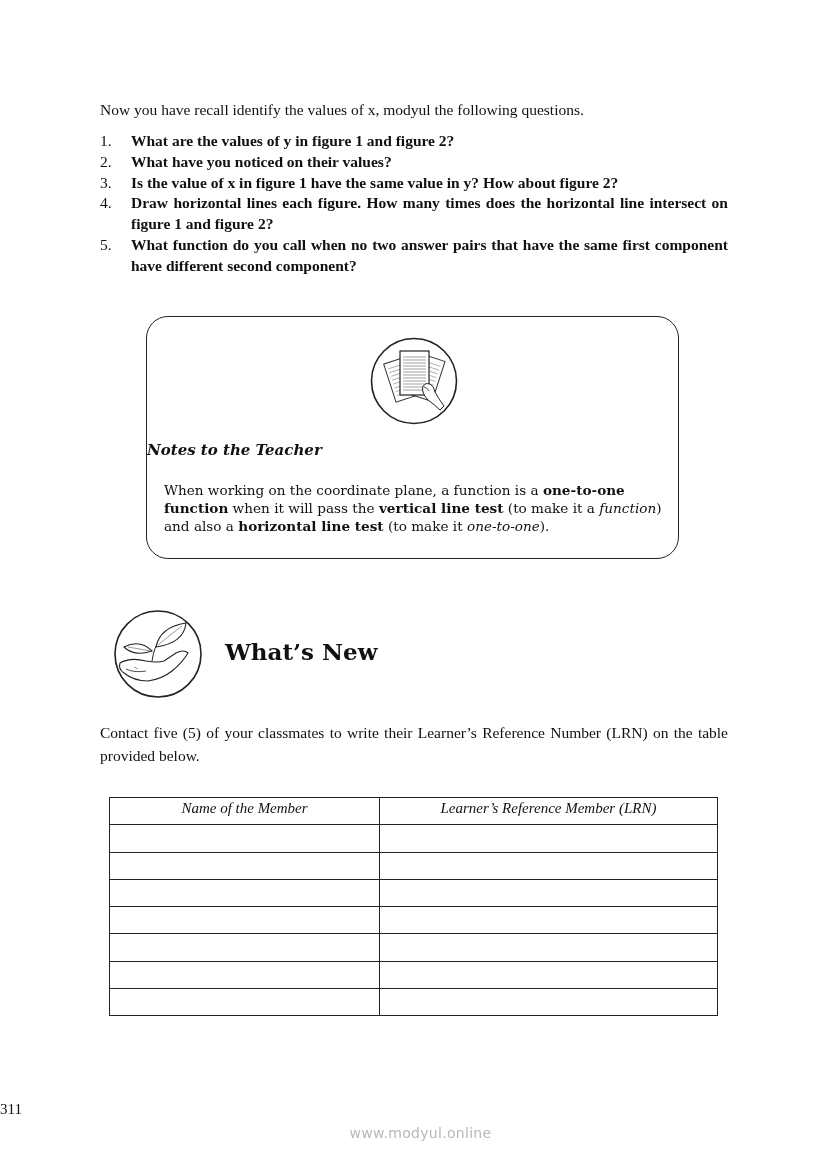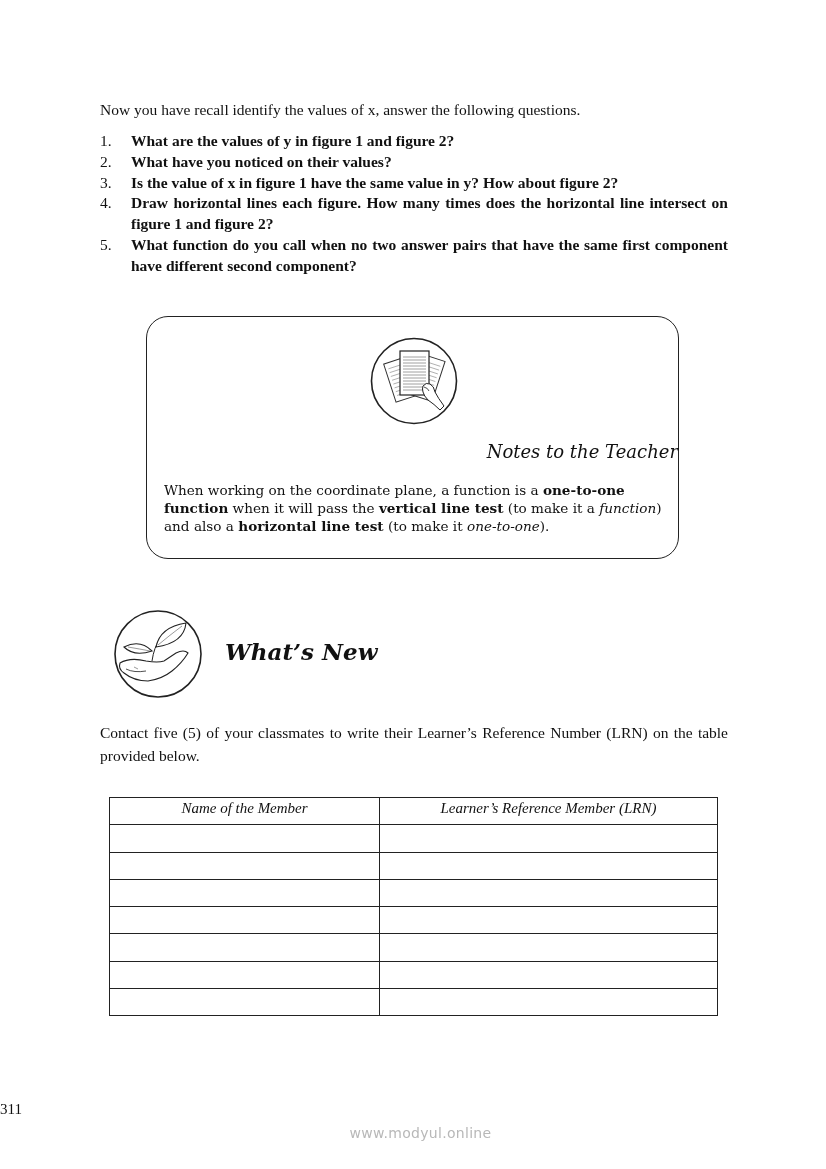--- a/index.html
+++ b/index.html
@@ -57,25 +57,25 @@
       border-radius: 22px;
     }
     .note-icon {
       position: absolute;
       left: 221px; top: 19px;
       width: 92px; height: 90px;
     }
     .note-title {
       position: absolute;
       left: 0; right: 0; top: 124px;
-      text-align: right;
+      text-align: left;
       font-family: "DejaVu Serif", serif;
-      font-weight: normal;
+      font-weight: bold;
       font-style: italic;
-      font-size: 18px;
+      font-size: 15px;
     }
     .note-body {
       position: absolute;
       left: 17px; top: 164px;
       width: 505px;
       font-family: "DejaVu Serif", serif;
       font-size: 13.6px;
       line-height: 18px;
     }
     .note-body b { font-weight: bold; }
@@ -83,21 +83,20 @@
     .whats-new-icon {
       position: absolute;
       left: 112px; top: 609px;
       width: 92px; height: 90px;
     }
     .whats-new-title {
       position: absolute;
       left: 225px; top: 638px;
       font-family: "DejaVu Serif", serif;
       font-weight: bold;
-      font-style: italic;
       font-size: 23px;
     }
     .contact-text {
       position: absolute;
       left: 100px; top: 721px;
       width: 628px;
       font-family: "Liberation Serif", serif;
       font-size: 15.5px;
       line-height: 23px;
       text-align: justify;
@@ -138,21 +137,21 @@
       color: #b8b8b8;
       letter-spacing: 0.3px;
       margin-left: 15px;
     }
   </style>
 </head>
 <body>
 
 <div class="page">
 
-  <p class="intro">Now you have recall identify the values of x, answer the following questions.</p>
+  <p class="intro">Now you have recall identify the values of x, modyul the following questions.</p>
 
   <ol class="questions">
     <li>
       <span class="num">1.</span>
       <span class="qtext">What are the values of y in figure 1 and figure 2?</span>
     </li>
     <li>
       <span class="num">2.</span>
       <span class="qtext">What have you noticed on their values?</span>
     </li>

